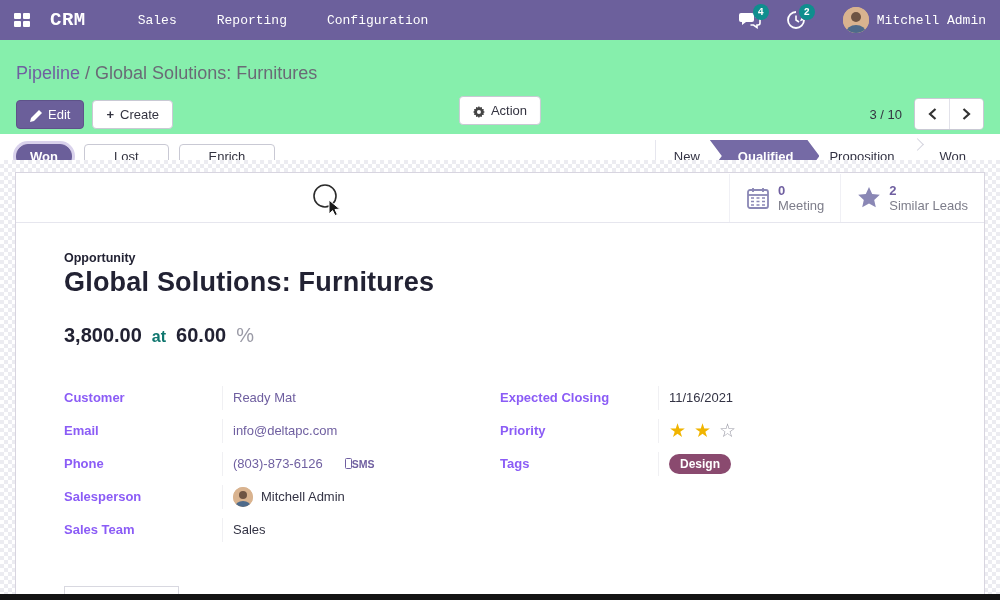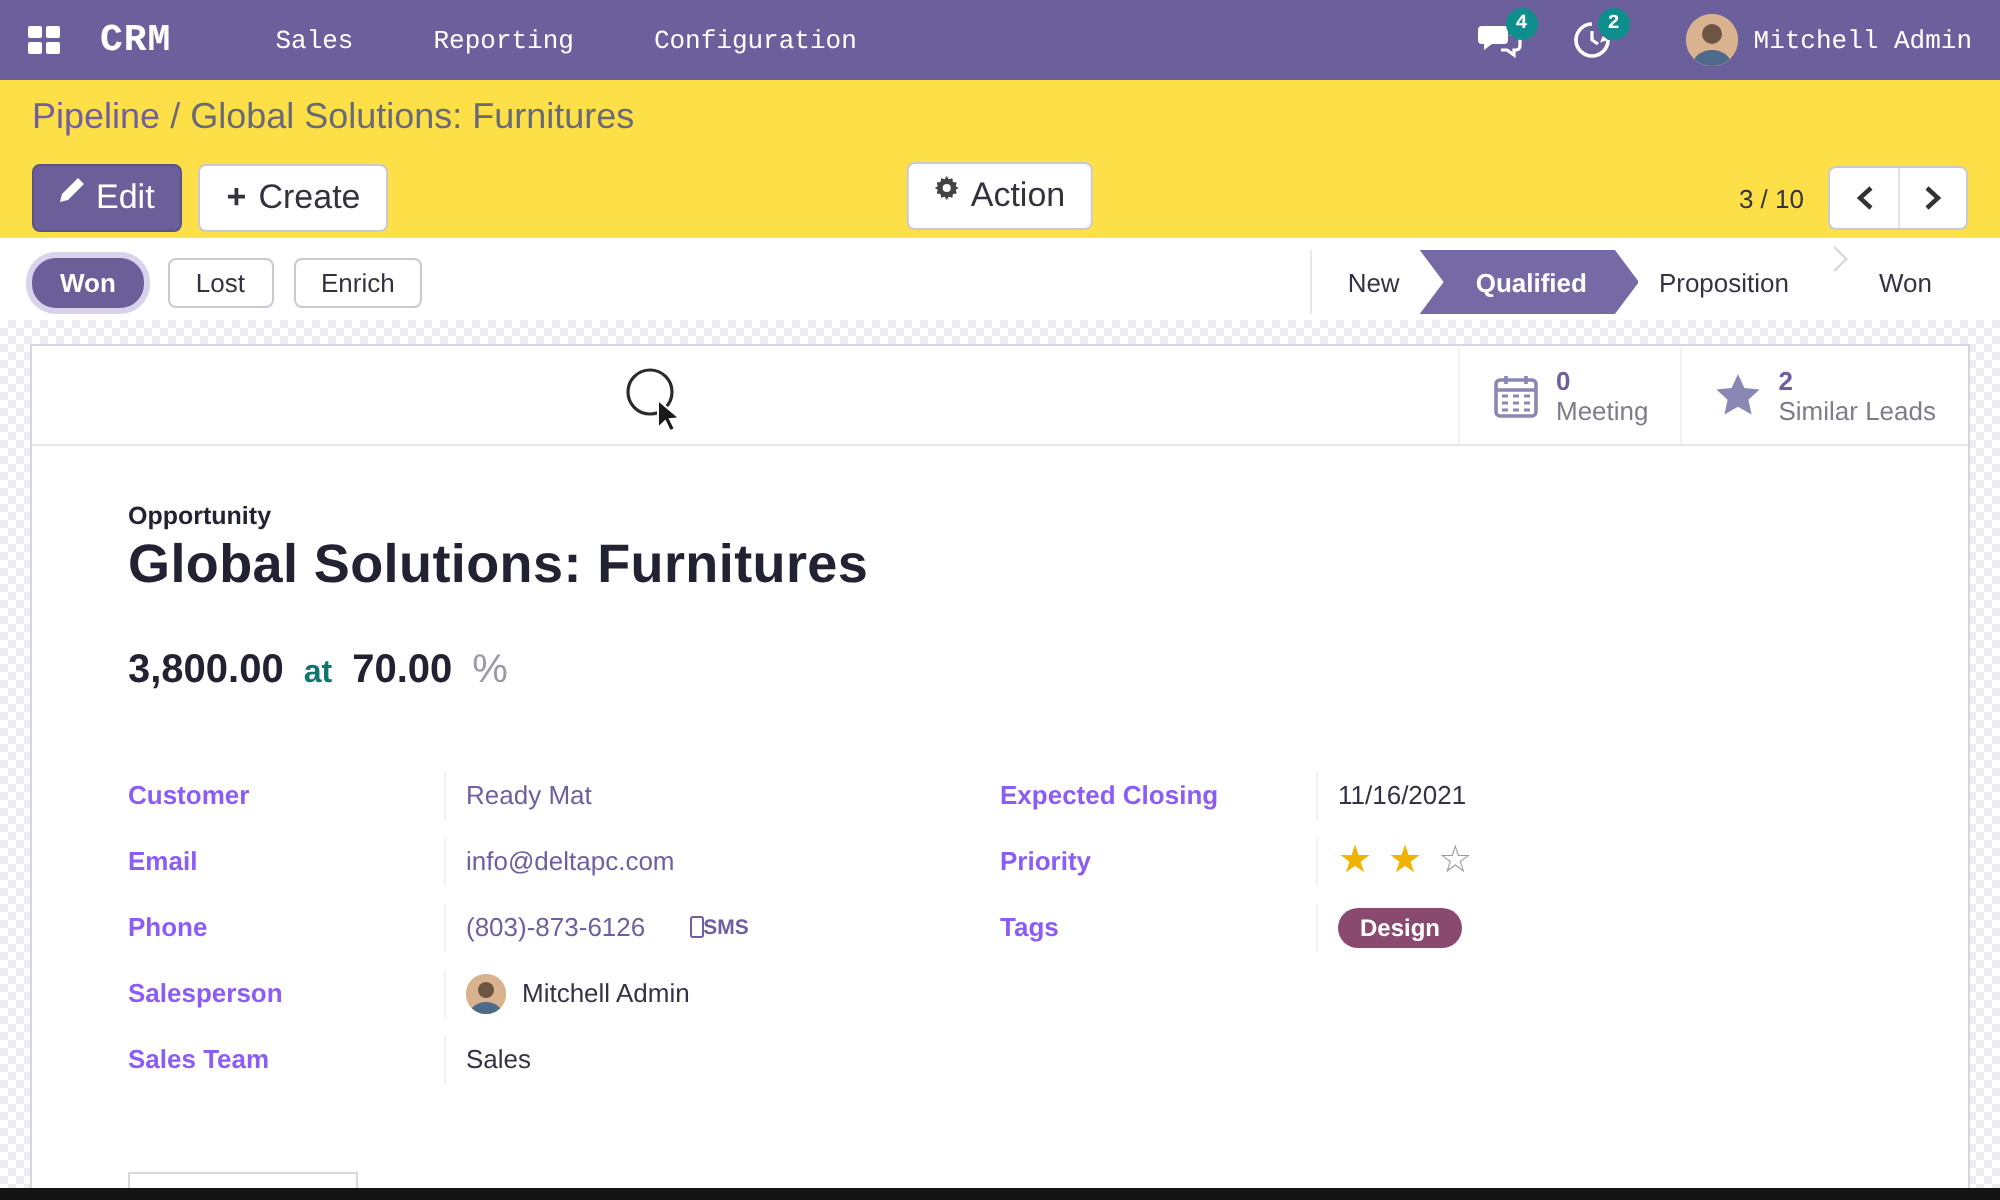--- a/index.html
+++ b/index.html
@@ -20,45 +20,45 @@
   .nav-badge { position:absolute; top:4px; right:-2px; background:#0f8e8e; color:#fff;
     font-size:10px; font-weight:bold; min-width:16px; height:16px; border-radius:8px;
     display:flex; align-items:center; justify-content:center; padding:0 4px; }
   .user-chip { display:flex; align-items:center; gap:8px; cursor:pointer; padding-left:18px; }
   .avatar { width:26px; height:26px; border-radius:50%; background:#d9b38f; overflow:hidden;
     display:inline-block; flex:0 0 auto; }
   .avatar svg { display:block; }
   .user-name { font-size:13px; }
 
   
-  .cp { background:#fde047; padding:4px 16px 0 16px; }
+  .cp { background:#86efac; padding:19px 16px 0 16px; }
   .breadcrumb { font-size:18px; padding:4px 0 10px 0; }
   .bc-parent { color:#6f5fa0; cursor:pointer; }
   .bc-sep, .bc-current { color:#6a6a76; }
   .cp-buttons { position:relative; display:flex; align-items:center; height:40px; }
-  .btn { font-size:17px; border:1px solid #c9c9d4; background:#fff; color:#333340;
+  .btn { font-size:13px; border:1px solid #c9c9d4; background:#fff; color:#333340;
     border-radius:4px; padding:6px 13px; cursor:pointer; display:inline-flex;
-    align-items:flex-start; gap:6px; }
+    align-items:flex-end; gap:6px; }
   .btn-primary { background:#6b5f9a; border-color:#5e5289; color:#fff; }
   .btn-edit { margin-right:8px; }
   .action-center { position:absolute; left:50%; top:2px; transform:translateX(-50%); }
   .pager { margin-left:auto; display:flex; align-items:center; gap:12px; }
   .pager-count { font-size:13px; color:#333340; }
   .pager-group { display:flex; border:1px solid #c9c9d4; border-radius:4px; overflow:hidden; }
   .pager-btn { width:34px; height:30px; background:#fff; display:flex; align-items:center;
     justify-content:center; cursor:pointer; }
   .pager-btn + .pager-btn { border-left:1px solid #e2e2ea; }
 
   
   .status-row { background:#fff; display:flex; align-items:center; padding:6px 16px 12px 16px; }
   .pill-won { background:#6b5f9a; border:1px solid #6b5f9a; color:#fff; font-size:13px;
     font-weight:bold; padding:4px 13px; border-radius:12px; box-shadow:0 0 0 3px #d9d2ec;
     cursor:pointer; margin-right:12px; }
   .pill-plain { background:#fff; border:1px solid #c9c9d4; color:#333340; font-size:13px;
-    padding:4px 13px; border-radius:4px; cursor:pointer; margin-right:10px; }
+    padding:4px 29px; border-radius:4px; cursor:pointer; margin-right:10px; }
   .stage-bar { margin-left:auto; display:flex; align-items:flex-start; height:32px;
     border-left:1px solid #e6e6ee; font-size:13px; color:#333344; }
   .stage { padding:0 18px; height:32px; display:flex; align-items:center; cursor:pointer; }
   .stage.active { background:#756aa5; color:#fff; font-weight:bold;
     clip-path:polygon(0 0, calc(100% - 12px) 0, 100% 50%, calc(100% - 12px) 100%, 0 100%, 12px 50%);
     padding:0 26px 0 28px; margin:0 -8px; }
   .stage-chev { width:9px; height:9px; border-top:1px solid #d4d4de; border-right:1px solid #d4d4de;
     transform:rotate(45deg); flex:0 0 auto; }
 
   
@@ -259,21 +259,21 @@
       </span>
     </div>
 
     <div class="sheet">
       <div class="opp-type">Opportunity</div>
       <div class="opp-title">Global Solutions: Furnitures</div>
 
       <div class="amount-row">
         <span class="amount">3,800.00</span>
         <span class="at-word">at</span>
-        <span class="prob">70.00</span>
+        <span class="prob">60.00</span>
         <span class="pct">%</span>
       </div>
 
       <div class="field-groups">
 
         <div class="fgroup">
           <div class="frow">
             <span class="flabel">Customer</span>
             <span class="fvalue">
                 <span class="link">Ready Mat</span>

